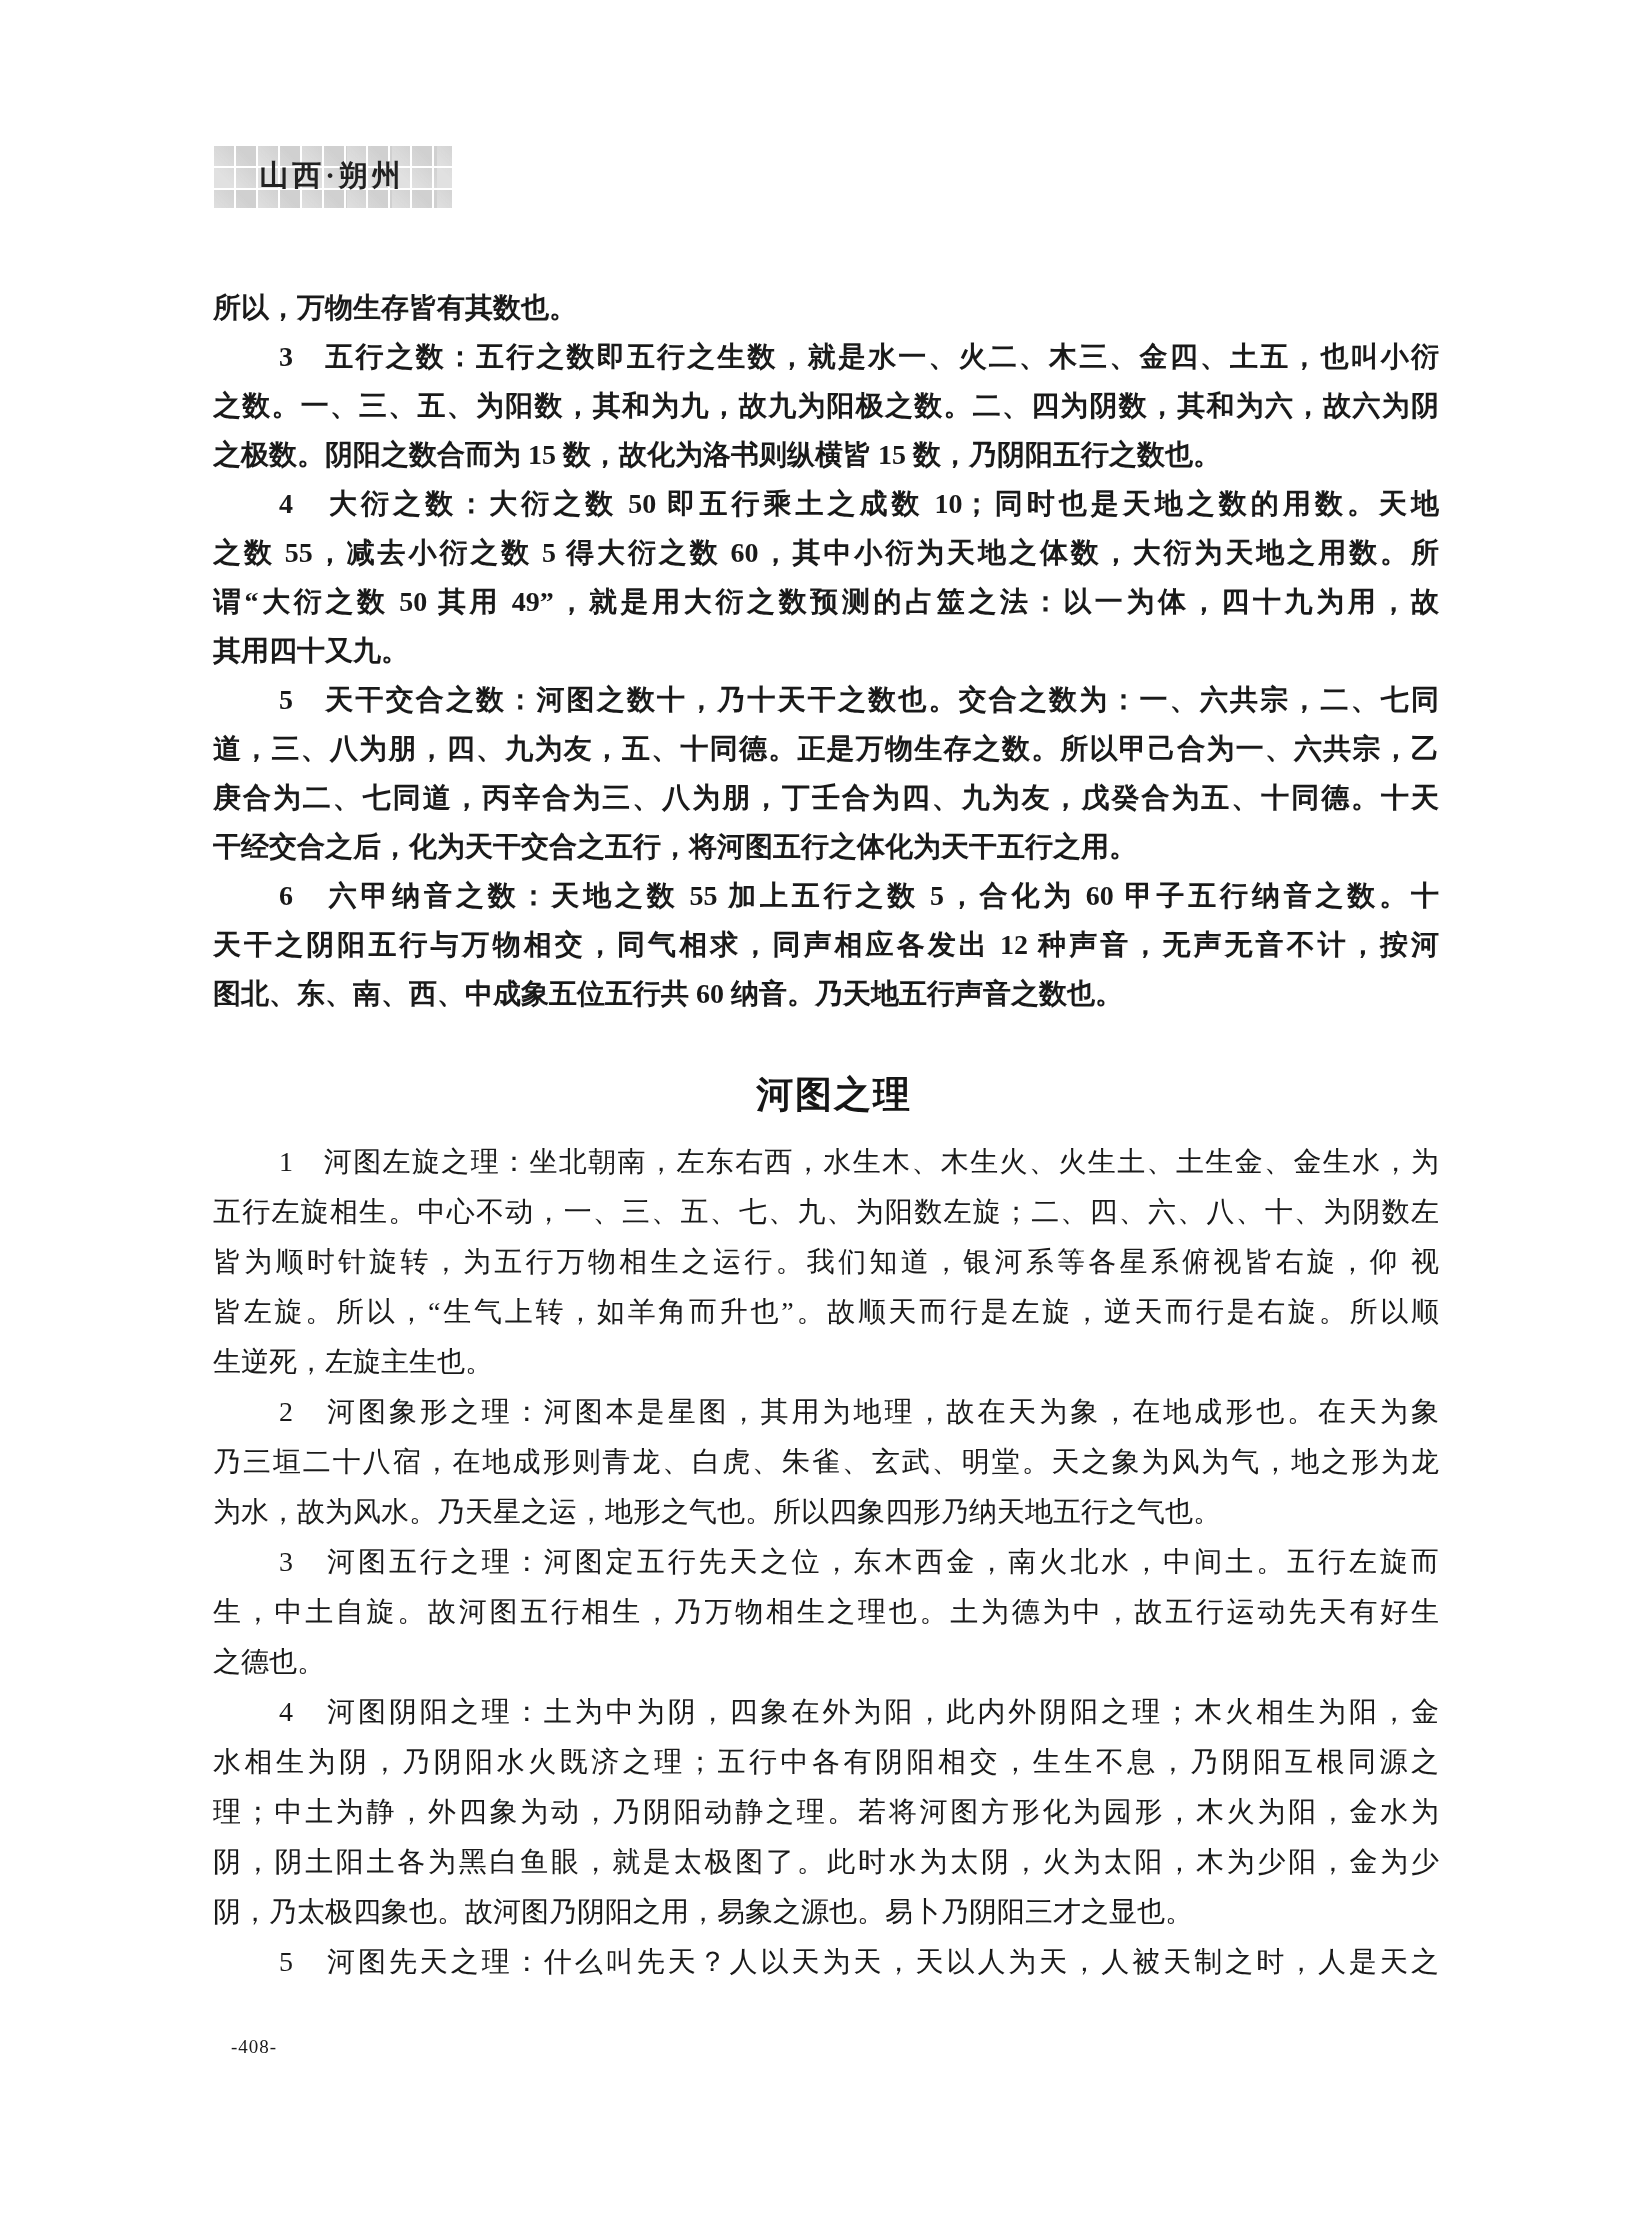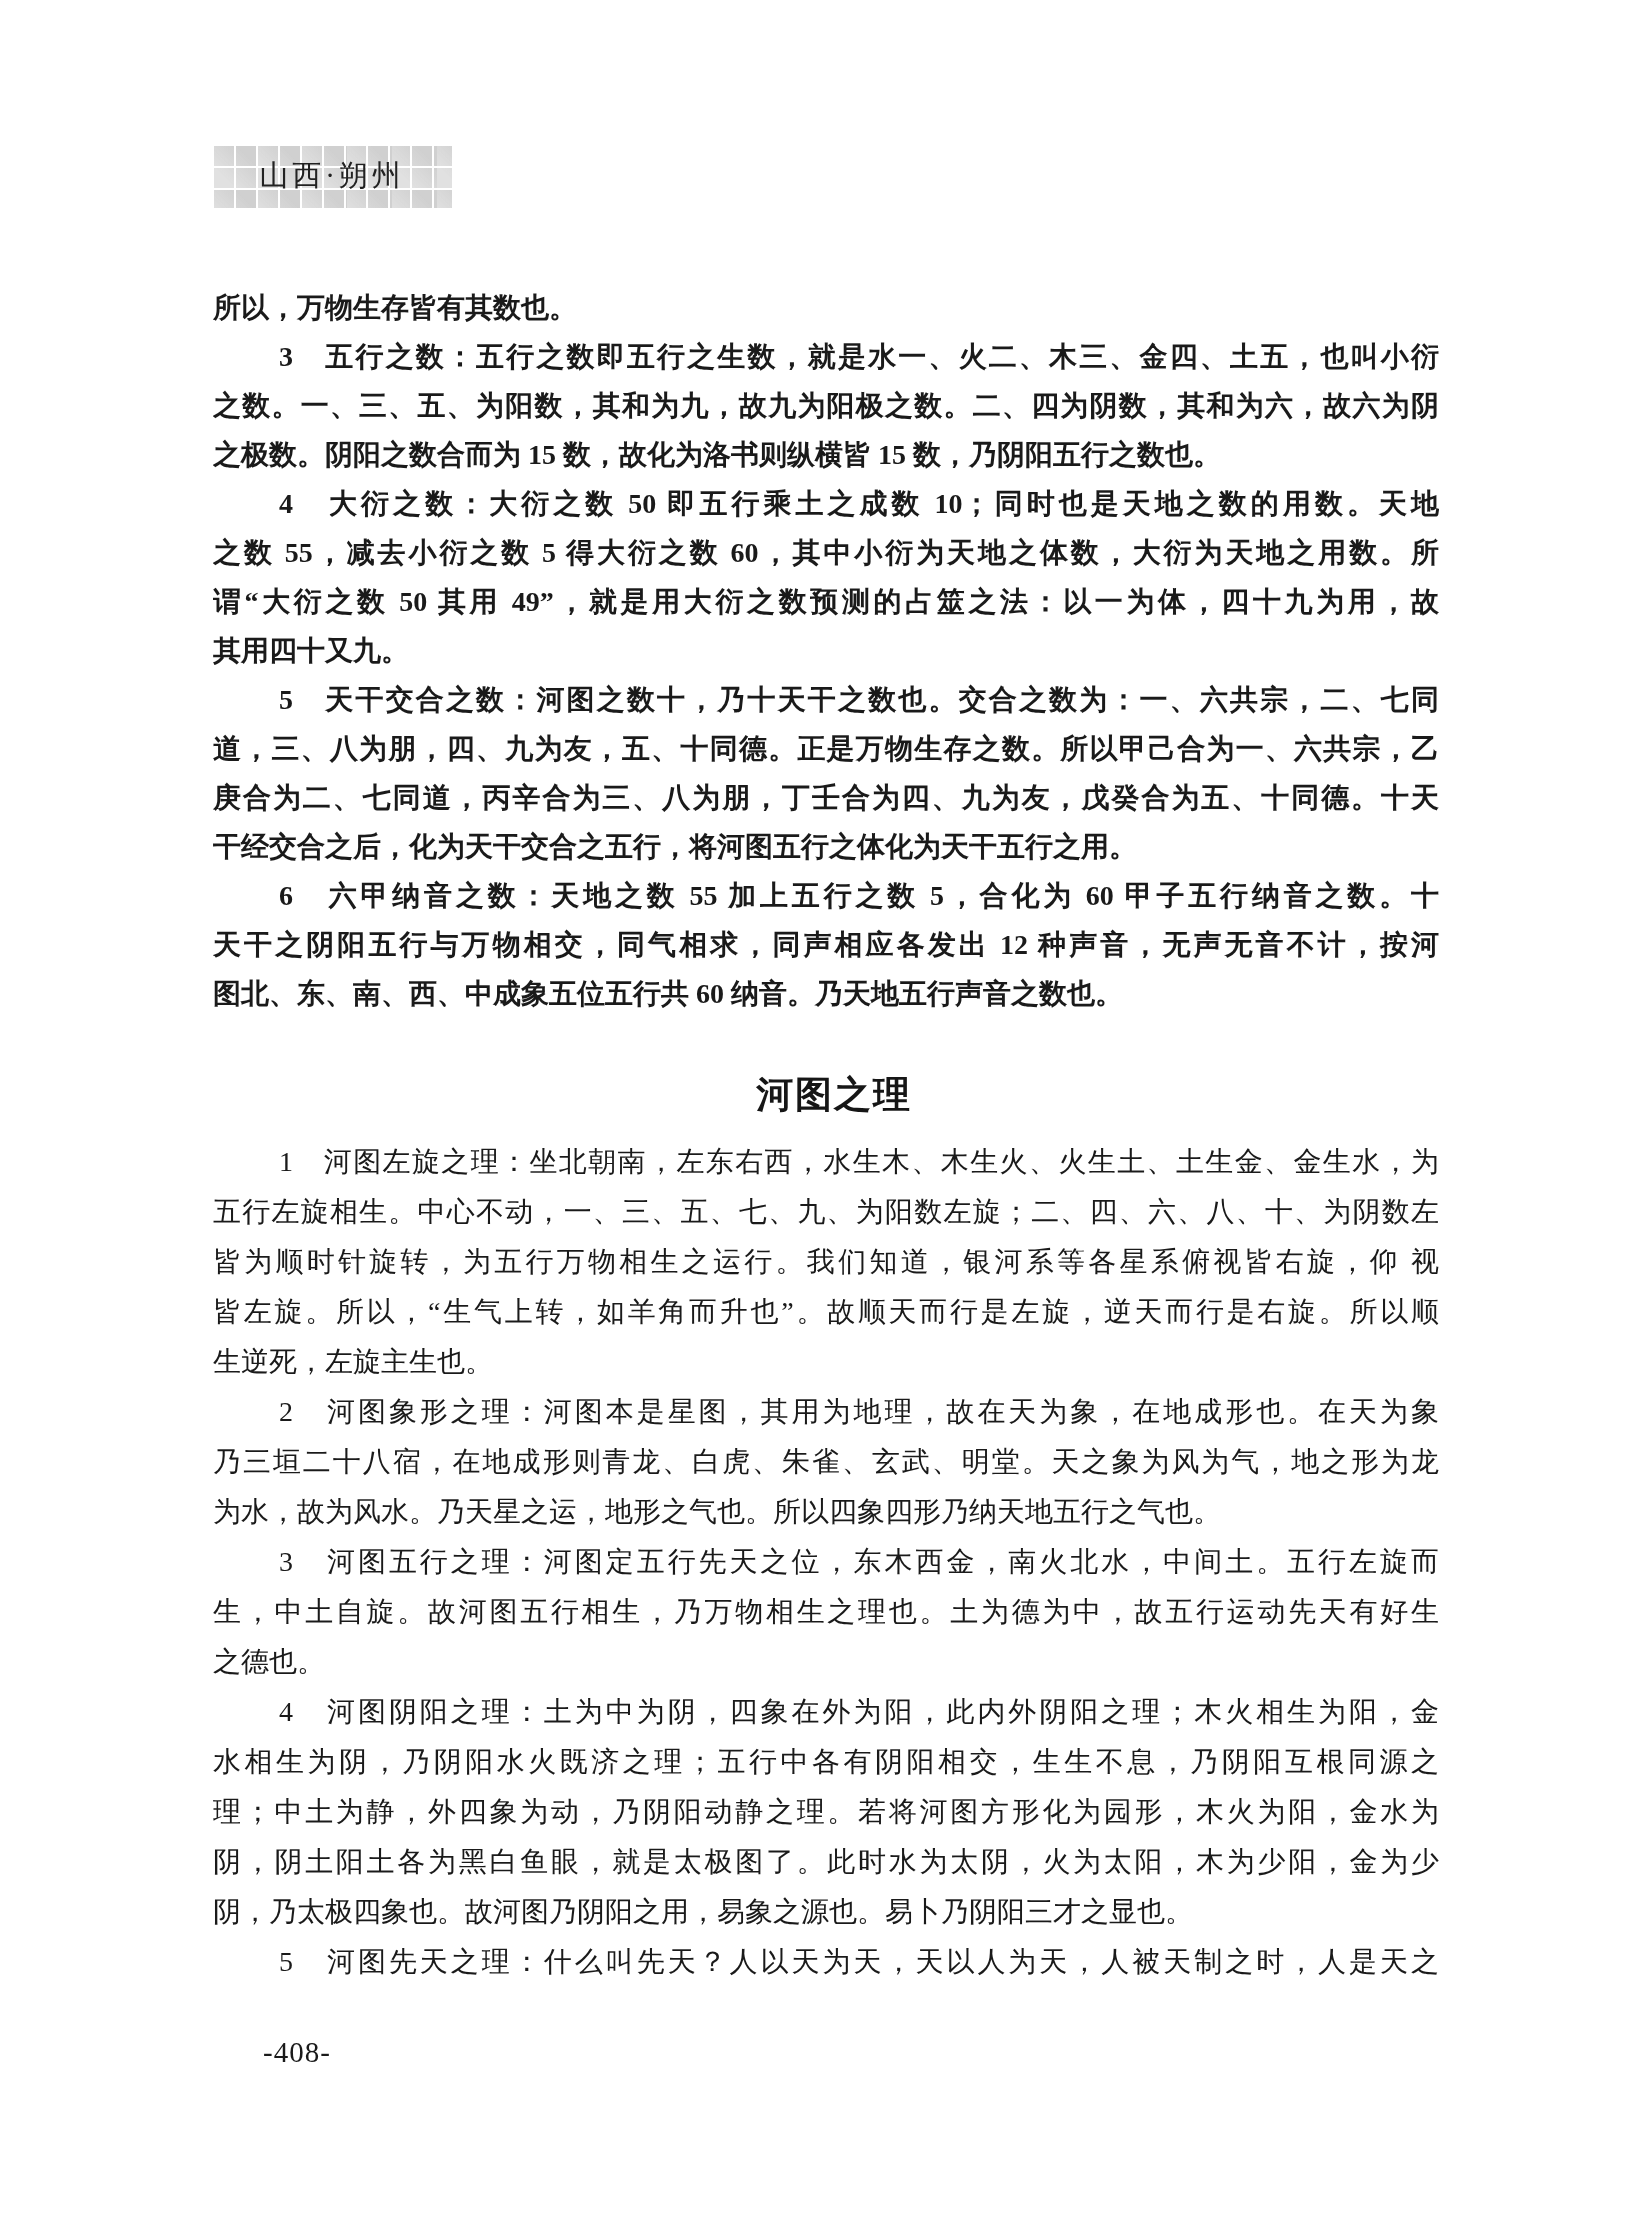--- a/index.html
+++ b/index.html
@@ -19,21 +19,21 @@
     position: absolute;
     left: 212px; top: 144px;
     width: 240px; height: 64px;
     background-color: #d7d7d7;
     background-image:
       linear-gradient(#ffffff 1.9px, rgba(255,255,255,0) 1.9px),
       linear-gradient(90deg, #ffffff 1.9px, rgba(255,255,255,0) 1.9px),
       linear-gradient(45deg, rgba(255,255,255,0.25) 25%, rgba(0,0,0,0.03) 75%);
     background-size: 22px 22px, 22px 22px, 45px 45px;
     display: flex; align-items: center; justify-content: center;
-    font-size: 29px; letter-spacing: 3.9px; color: #222222;
+    font-size: 29px; letter-spacing: 3.9px; color: #222222; font-weight: bold;
   }
 
   .text-block {
     position: absolute;
     left: 213px;
     width: 1226px;
   }
   .block-top { top: 283px; font-weight: bold; }
   .block-bottom { top: 1137px; }
   .block-top .line { height: 49px; line-height: 49px; }
@@ -59,24 +59,23 @@
     font-weight: bold;
     font-size: 37px;
     line-height: 50px;
     letter-spacing: 1.9px;
     color: #161616;
   }
 
   .page-number {
     position: absolute;
     left: 231px; top: 2036px;
-    font-size: 29px;
+    font-size: 19px;
     letter-spacing: 1px;
     color: #1a1a1a;
-    margin-left: 32px;
   }
 </style>
 </head>
 <body>
 
 <div class="page">
 
   <div class="region-badge">
     <span>山西·朔州</span>
   </div>

